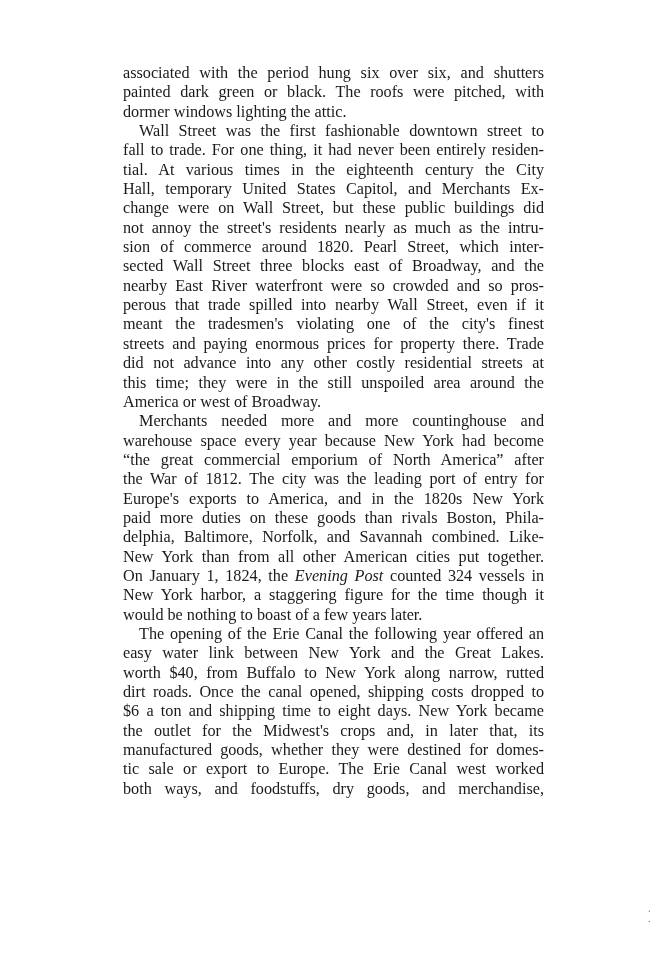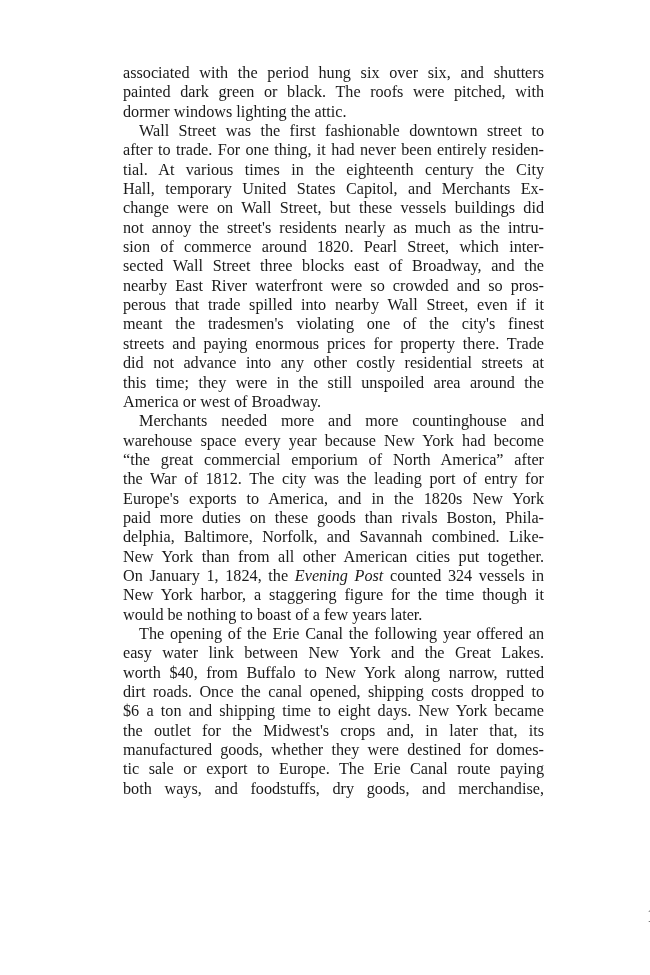--- a/index.html
+++ b/index.html
@@ -61,24 +61,24 @@
   <div class="text-block">
 
     <div>
       <span class="line">associated with the period hung six over six, and shutters</span>
       <span class="line">painted dark green or black. The roofs were pitched, with</span>
       <span class="line last">dormer windows lighting the attic.</span>
     </div>
 
     <div>
       <span class="line indent">Wall Street was the first fashionable downtown street to</span>
-      <span class="line">after to trade. For one thing, it had never been entirely residen-</span>
+      <span class="line">fall to trade. For one thing, it had never been entirely residen-</span>
       <span class="line">tial. At various times in the eighteenth century the City</span>
       <span class="line">Hall, temporary United States Capitol, and Merchants Ex-</span>
-      <span class="line">change were on Wall Street, but these vessels buildings did</span>
+      <span class="line">change were on Wall Street, but these public buildings did</span>
       <span class="line">not annoy the street's residents nearly as much as the intru-</span>
       <span class="line">sion of commerce around 1820. Pearl Street, which inter-</span>
       <span class="line">sected Wall Street three blocks east of Broadway, and the</span>
       <span class="line">nearby East River waterfront were so crowded and so pros-</span>
       <span class="line">perous that trade spilled into nearby Wall Street, even if it</span>
       <span class="line">meant the tradesmen's violating one of the city's finest</span>
       <span class="line">streets and paying enormous prices for property there. Trade</span>
       <span class="line">did not advance into any other costly residential streets at</span>
       <span class="line">this time; they were in the still unspoiled area around the</span>
       <span class="line last">America or west of Broadway.</span>
@@ -99,20 +99,20 @@
     </div>
 
     <div>
       <span class="line indent">The opening of the Erie Canal the following year offered an</span>
       <span class="line">easy water link between New York and the Great Lakes.</span>
       <span class="line">worth $40, from Buffalo to New York along narrow, rutted</span>
       <span class="line">dirt roads. Once the canal opened, shipping costs dropped to</span>
       <span class="line">$6 a ton and shipping time to eight days. New York became</span>
       <span class="line">the outlet for the Midwest's crops and, in later that, its</span>
       <span class="line">manufactured goods, whether they were destined for domes-</span>
-      <span class="line">tic sale or export to Europe. The Erie Canal route paying</span>
+      <span class="line">tic sale or export to Europe. The Erie Canal west worked</span>
       <span class="line">both ways, and foodstuffs, dry goods, and merchandise,</span>
     </div>
 
   </div>
 
   <div class="page-number">14</div>
 </div>
 
 </body></html>

